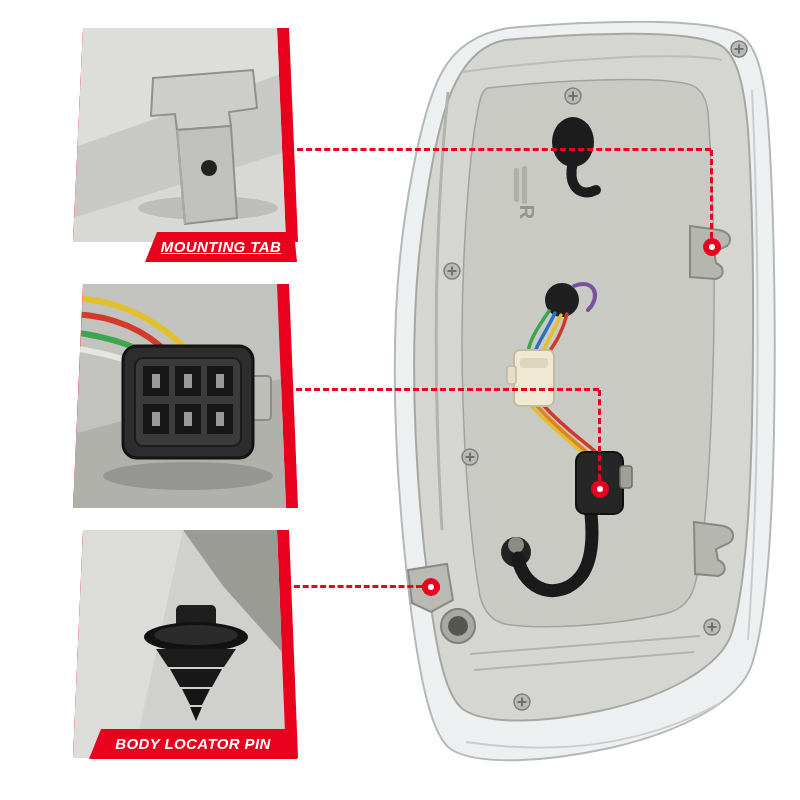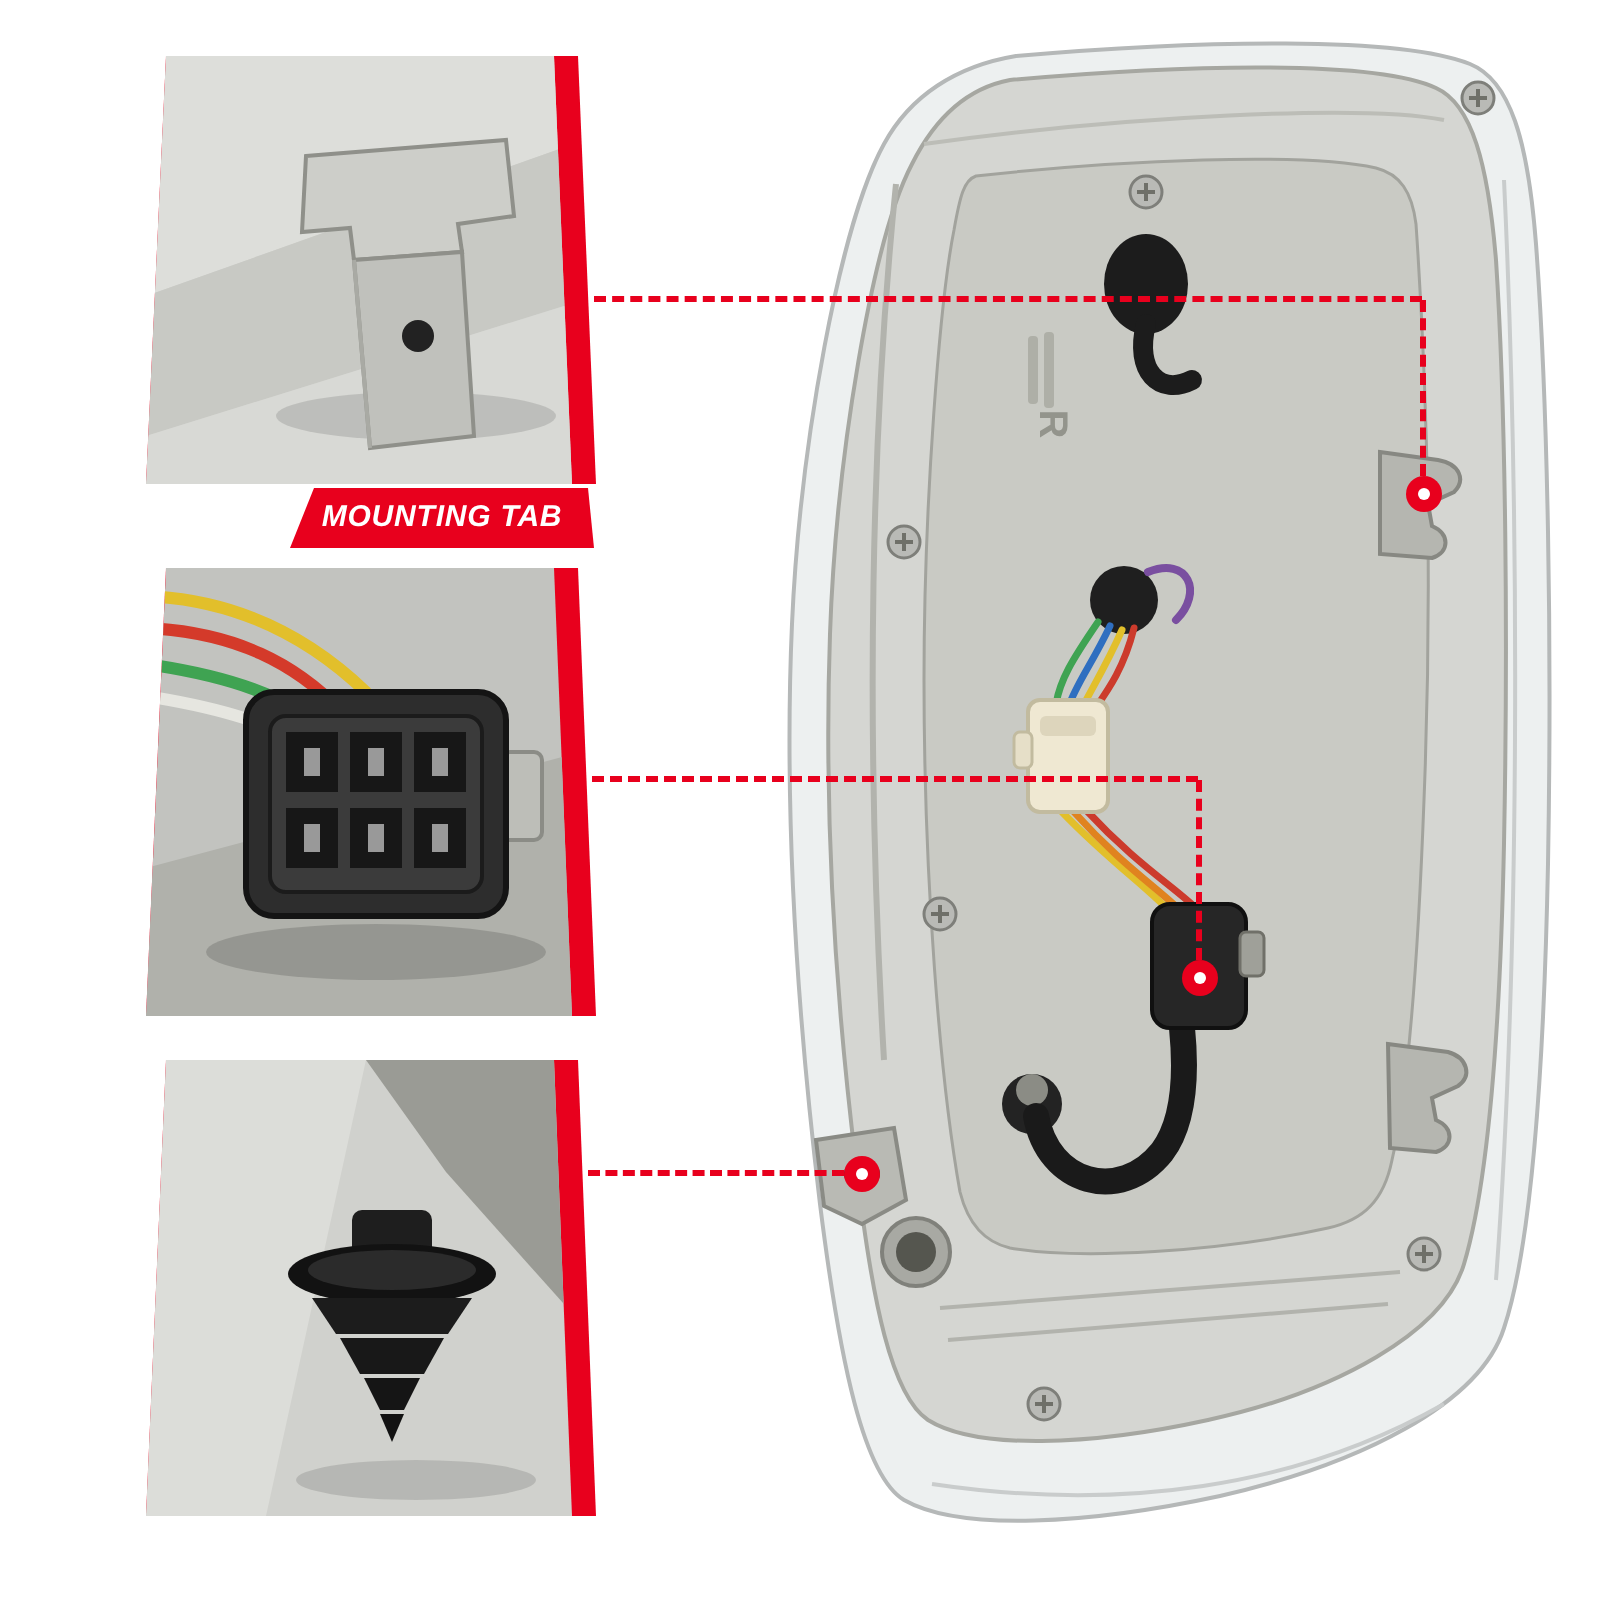--- a/index.html
+++ b/index.html
@@ -45,21 +45,21 @@
     color: #ffffff;
     font-weight: bold;
     font-style: italic;
     font-size: 15px;
     line-height: 30px;
     text-align: center;
     letter-spacing: 0.4px;
     clip-path: polygon(12px 0, calc(100% - 3px) 0, 100% 100%, 0 100%);
     white-space: nowrap;
   }
-  .banner1 { left: 145px; top: 244px; width: 152px; }
+  .banner1 { left: 145px; top: 232px; width: 152px; text-decoration: underline; }
   .banner2 { left: 107px; top: 479px; width: 190px; }
   .banner3 { left:  89px; top: 729px; width: 208px; }
 
   
   .line { position: absolute; }
   .line.h { border-top: 3px dashed #e8001d; }
   .line.v { border-left: 3px dashed #e8001d; }
   .line1h { left: 297px; top: 148px; width: 414px; }
   .line1v { left: 710px; top: 150px; height: 88px; }
   .line2h { left: 296px; top: 388px; width: 303px; }
@@ -284,14 +284,17 @@
           <path d="M14 84 L42 84 L34 100 L22 100 Z" fill="#151515"></path>
           <path d="M22 102 L34 102 L28 116 Z" fill="#121212"></path>
         </g>
       </svg>
     </div>
   </div>
   <div class="line h line3h"></div>
   <div class="dot dot3">
       <span class="dot-core"></span>
     </div>
+  <div class="banner banner3">
+    <span>BODY LOCATOR PIN</span>
+  </div>
 
 </div>
 
 </body></html>

